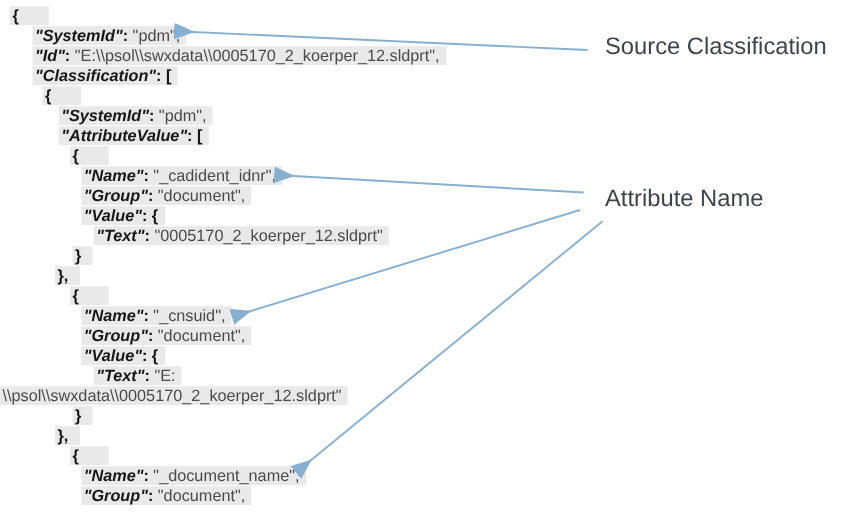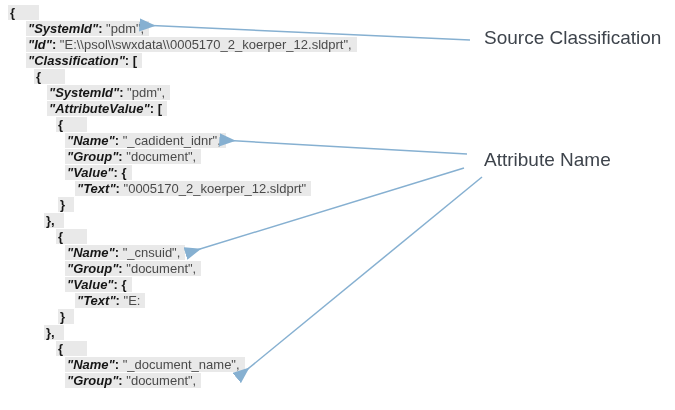--- a/index.html
+++ b/index.html
@@ -85,20 +85,21 @@
       <div class="code-line"><span class="hl" style="margin-left: 65px;"><span class="tok-k">"Group"</span><span class="tok-c">: </span><span class="tok-v">"document",</span></span></div>
       <div class="code-line"><span class="hl" style="margin-left: 65px;"><span class="tok-k">"Value"</span><span class="tok-c">: </span><span class="tok-b">{</span></span></div>
       <div class="code-line"><span class="hl" style="margin-left: 75px;"><span class="tok-k">"Text"</span><span class="tok-c">: </span><span class="tok-v">"0005170_2_koerper_12.sldprt"</span></span></div>
       <div class="code-line"><span class="hl close" style="margin-left: 58px;"><span class="tok-b">}</span></span></div>
       <div class="code-line"><span class="hl close" style="margin-left: 44px;"><span class="tok-b">},</span></span></div>
       <div class="code-line"><span class="hl open" style="margin-left: 56px;"><span class="tok-b">{</span></span></div>
       <div class="code-line"><span class="hl" style="margin-left: 65px;"><span class="tok-k">"Name"</span><span class="tok-c">: </span><span class="tok-v">"_cnsuid",</span></span></div>
       <div class="code-line"><span class="hl" style="margin-left: 65px;"><span class="tok-k">"Group"</span><span class="tok-c">: </span><span class="tok-v">"document",</span></span></div>
       <div class="code-line"><span class="hl" style="margin-left: 65px;"><span class="tok-k">"Value"</span><span class="tok-c">: </span><span class="tok-b">{</span></span></div>
       <div class="code-line"><span class="hl" style="margin-left: 75px;"><span class="tok-k">"Text"</span><span class="tok-c">: </span><span class="tok-v">"E:</span></span></div>
+      <div class="code-line"><span class="hl" style="margin-left: 0px;"><span class="tok-v">\\psol\\swxdata\\0005170_2_koerper_12.sldprt"</span></span></div>
       <div class="code-line"><span class="hl close" style="margin-left: 58px;"><span class="tok-b">}</span></span></div>
       <div class="code-line"><span class="hl close" style="margin-left: 44px;"><span class="tok-b">},</span></span></div>
       <div class="code-line"><span class="hl open" style="margin-left: 56px;"><span class="tok-b">{</span></span></div>
       <div class="code-line"><span class="hl" style="margin-left: 65px;"><span class="tok-k">"Name"</span><span class="tok-c">: </span><span class="tok-v">"_document_name",</span></span></div>
       <div class="code-line"><span class="hl" style="margin-left: 65px;"><span class="tok-k">"Group"</span><span class="tok-c">: </span><span class="tok-v">"document",</span></span></div>
     </div>
 
   <svg id="arrow-layer" width="675" height="410" viewBox="0 0 675 410" xmlns="http://www.w3.org/2000/svg">
     <defs>
       <marker id="ah" viewBox="0 0 10 8" refX="9" refY="4" markerWidth="11" markerHeight="9" orient="auto-start-reverse">

